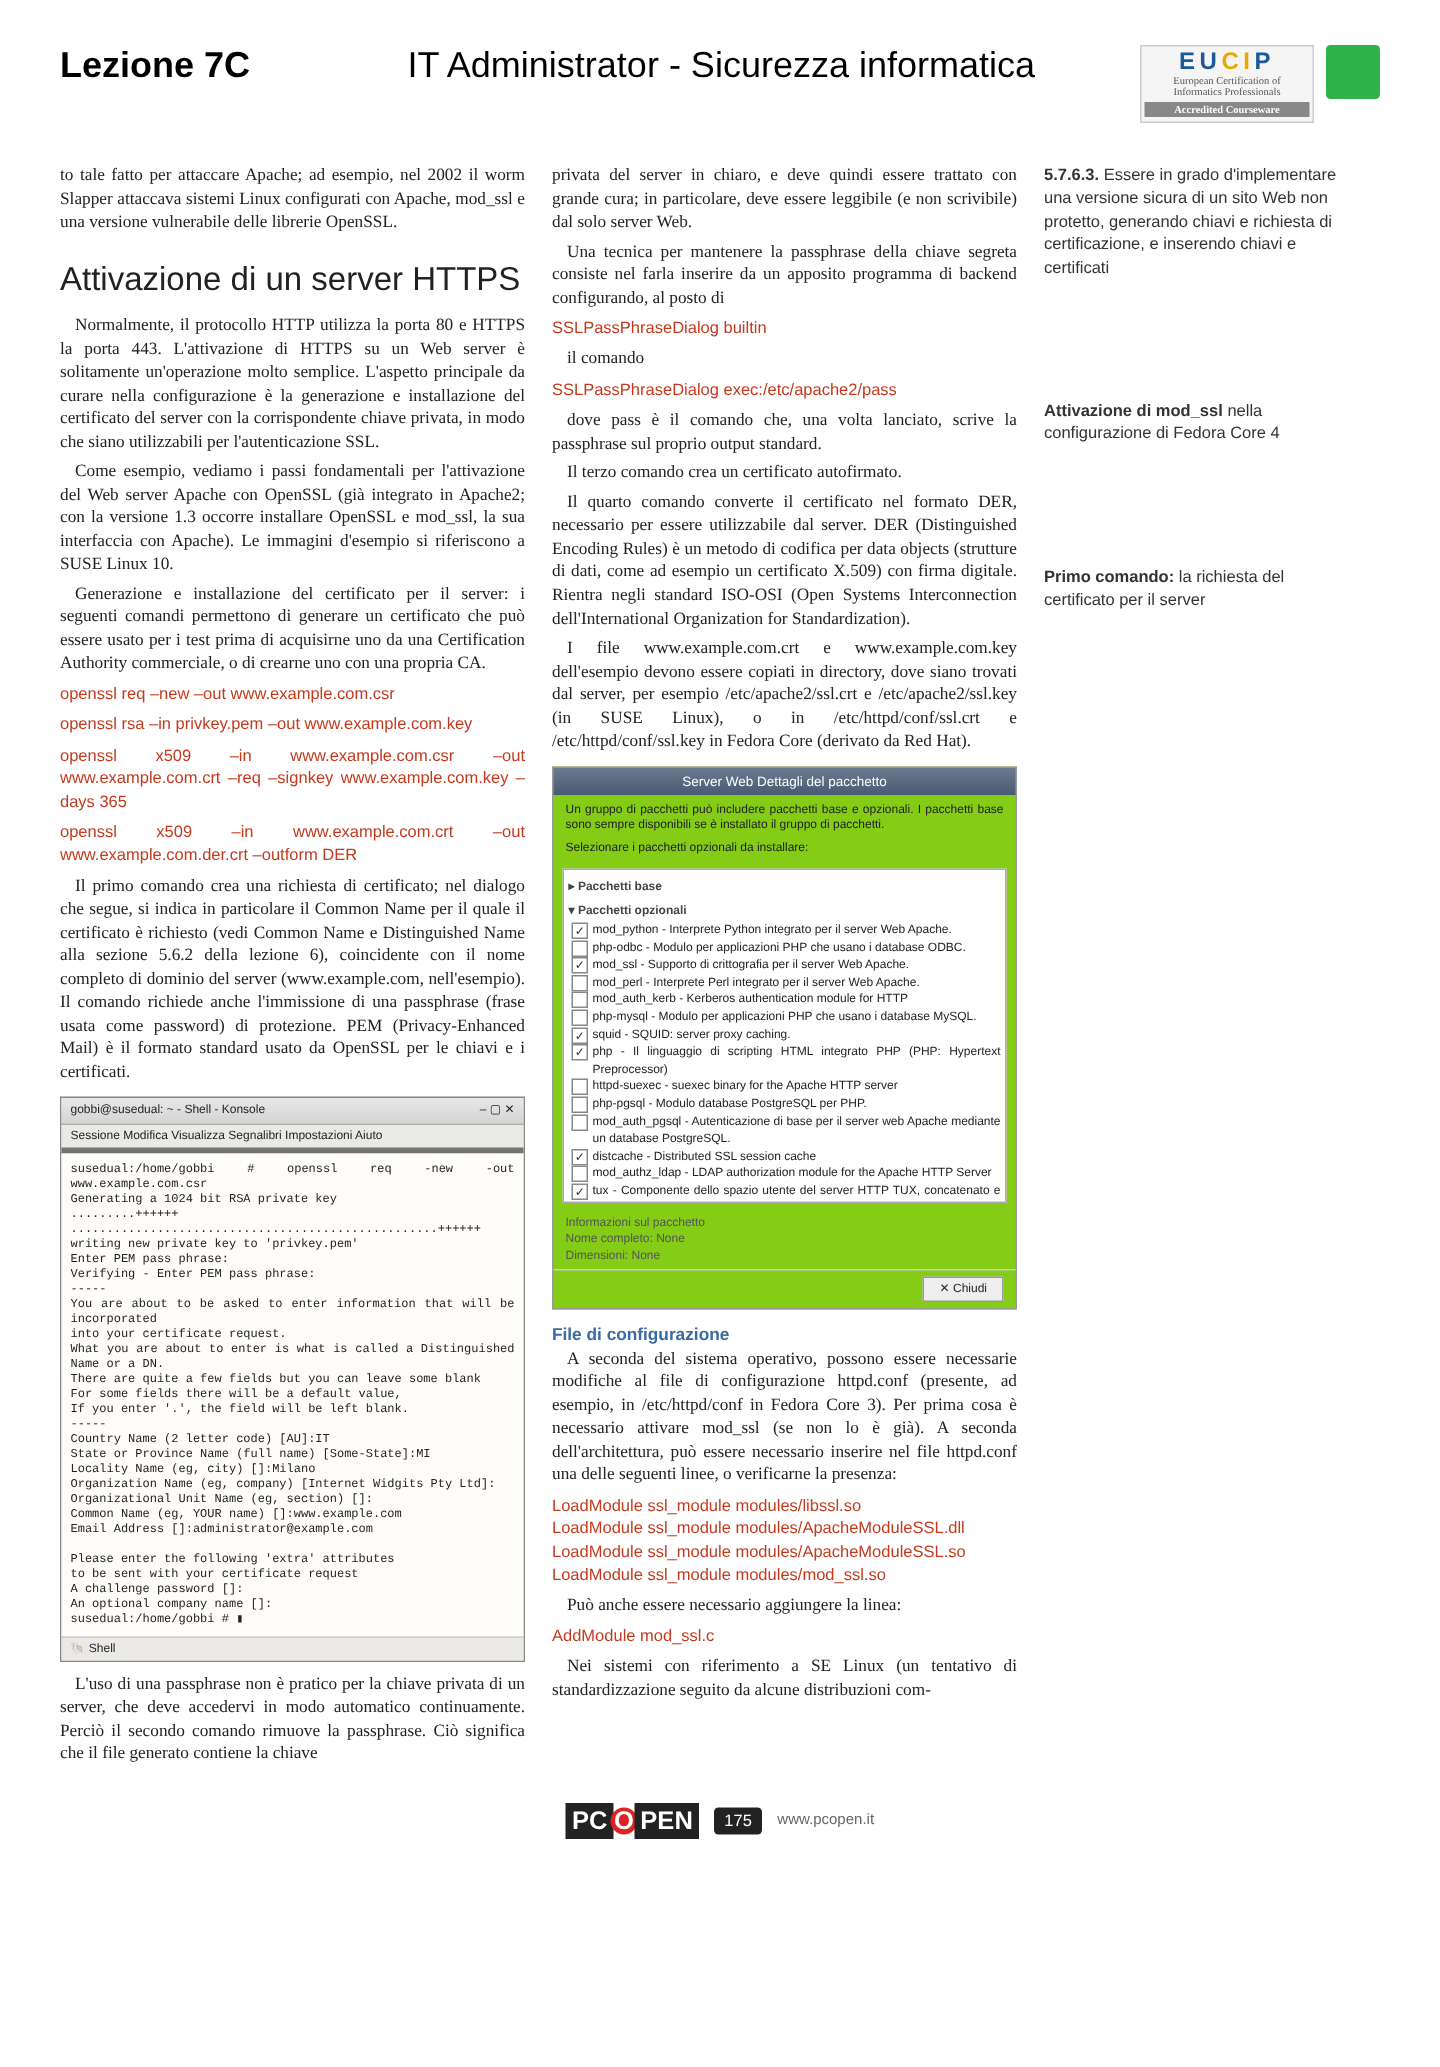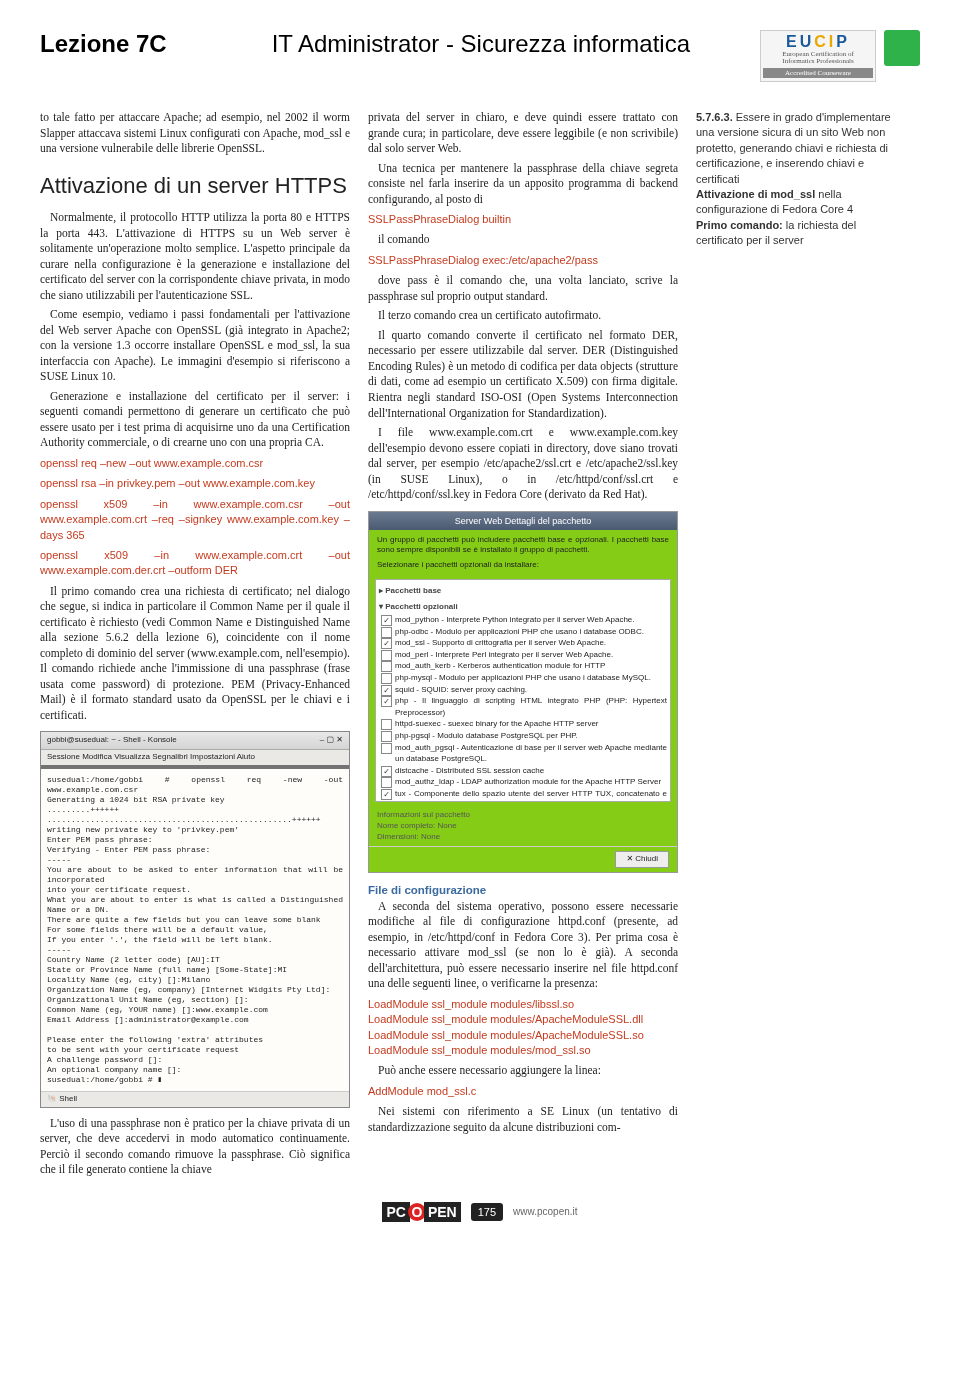--- a/index.html
+++ b/index.html
@@ -55,34 +55,34 @@
     font-weight: bold;
     font-size: 16px;
     letter-spacing: 3px;
   }
   .eucip-title .e { color: #1a5a9a; }
   .eucip-title .u { color: #1a5a9a; }
   .eucip-title .c { color: #e8a800; }
   .eucip-title .i { color: #e8a800; }
   .eucip-title .p { color: #1a5a9a; }
   .eucip-sub { font-size: 7px; color: #555; line-height: 1; }
-  .eucip-banner { background: #888; color: #fff; font-size: 7px; margin-top: 3px; padding: 1px; }
+  .eucip-banner { background: #888; color: #fff; font-size: 7px; margin-top: 3px; padding: 1px; font-weight: bold; }
   .green-tab {
     width: 36px;
     height: 36px;
     background: #2fb24a;
     border-radius: 3px;
   }
   .columns {
     display: flex;
     gap: 18px;
   }
   .col-left { width: 310px; }
   .col-mid { width: 310px; }
-  .col-right { width: 200px; display: flex; flex-direction: column; }
+  .col-right { width: 200px; display: flex; flex-direction: column; gap: 80px; }
   .body-text {
     font-size: 11.5px;
     line-height: 1.35;
     text-align: justify;
     color: #222;
   }
   .body-text p { margin: 0 0 4px 0; text-indent: 10px; }
   .body-text p.noindent { text-indent: 0; }
   .section-heading {
     font-family: Arial, Helvetica, sans-serif;
@@ -220,21 +220,21 @@
   .footer {
     display: flex;
     align-items: center;
     justify-content: center;
     gap: 10px;
     margin-top: 20px;
   }
   .pcopen-logo {
     font-family: Arial, sans-serif;
     font-weight: bold;
-    font-size: 14px;
+    font-size: 17px;
     color: #fff;
     display: inline-flex;
     align-items: center;
   }
   .pcopen-logo .pc { background: #222; padding: 2px 4px; }
   .pcopen-logo .o { background: #d22; border-radius: 50%; width: 18px; height: 18px; display: inline-flex; align-items: center; justify-content: center; margin: 0 -2px; }
   .pcopen-logo .pen { background: #222; padding: 2px 4px; }
   .page-num {
     background: #222;
     color: #fff;

